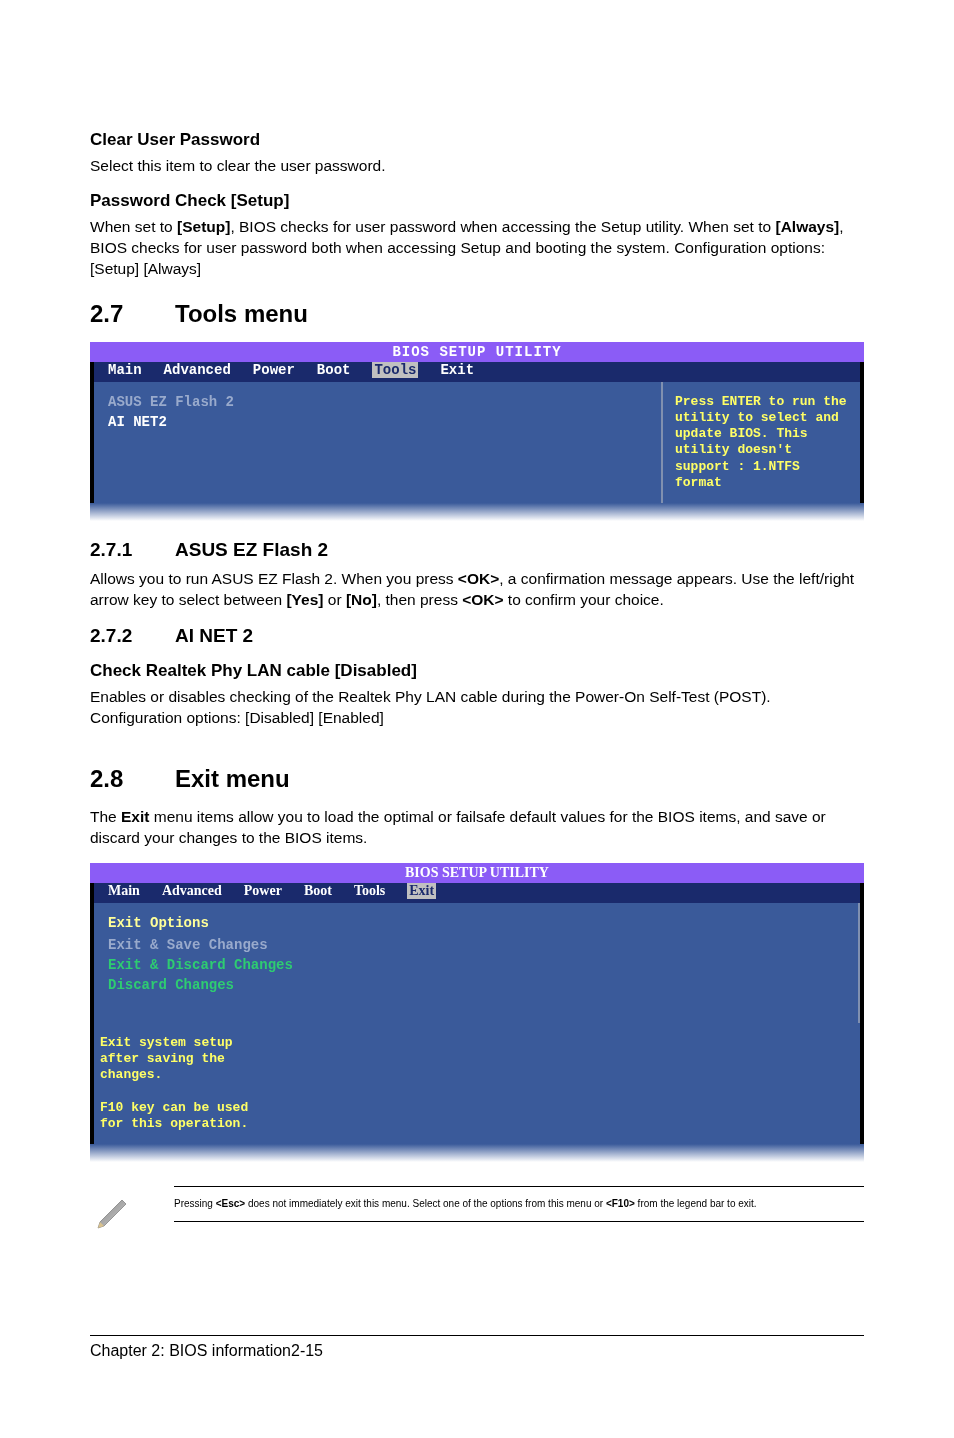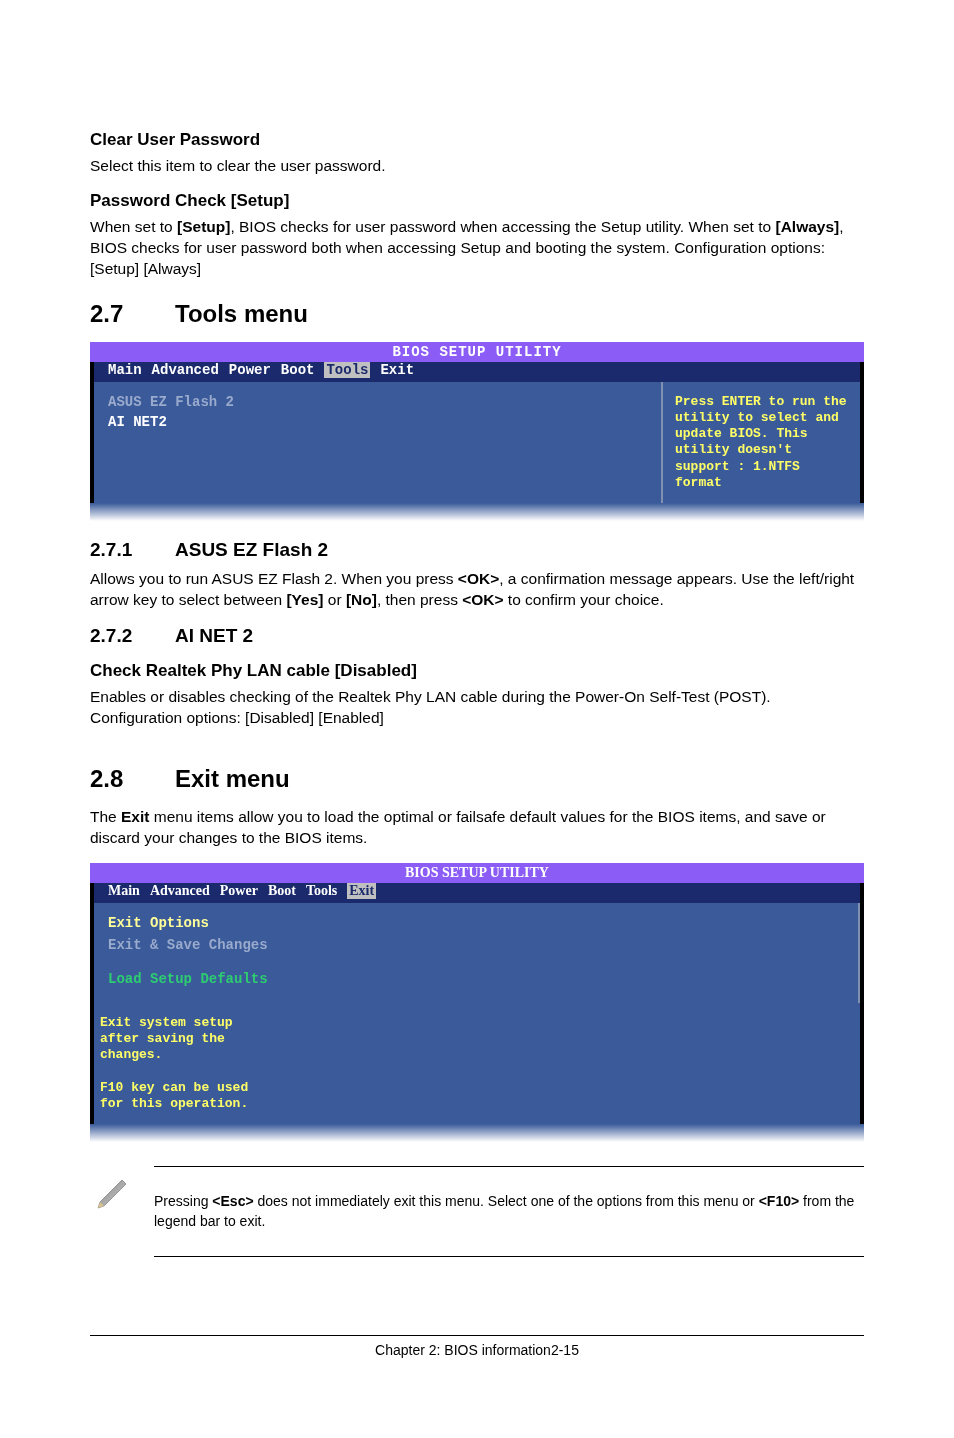--- a/index.html
+++ b/index.html
@@ -68,21 +68,21 @@
   .bios-title-center {
     text-align: center;
     color: #fff;
     font-weight: bold;
     letter-spacing: 1px;
   }
   .bios-tabs {
     background: #1a2a6c;
     display: flex;
     padding: 0 14px 4px 14px;
-    gap: 10px;
+    gap: 22px;
     border-left: 4px solid #000;
     border-right: 4px solid #000;
   }
   .bios-tab {
     color: #fff;
   }
   .bios-tab.active {
     background: #c0c0c0;
     color: #1a2a6c;
     padding: 0 2px;
@@ -135,32 +135,33 @@
     margin-top: 24px;
     padding: 0 0 0 4px;
   }
   .note-icon {
     flex-shrink: 0;
     margin-top: 4px;
   }
   .note-text {
     border-top: 1px solid #000;
     border-bottom: 1px solid #000;
-    padding: 25px 0;
-    font-size: 14px;
+    padding: 10px 0;
+    font-size: 10px;
     line-height: 1.4;
     flex: 1;
+    margin-left: 20px;
   }
   .footer {
     border-top: 1px solid #000;
-    margin-top: 78px;
+    margin-top: 101px;
     padding-top: 6px;
     display: flex;
-    justify-content: center;
-    font-size: 14px;
+    justify-content: flex-start;
+    font-size: 16px;
   }
 </style>
 </head>
 <body>
 
 <div class="heading-bold">Clear User Password</div>
 <div class="body-text">Select this item to clear the user password.</div>
 
 <div class="heading-bold">Password Check [Setup]</div>
 <div class="body-text">
@@ -223,22 +224,23 @@
     <span class="bios-tab">Advanced</span>
     <span class="bios-tab">Power</span>
     <span class="bios-tab">Boot</span>
     <span class="bios-tab">Tools</span>
     <span class="bios-tab active">Exit</span>
   </div>
   <div class="bios-body" style="min-height:130px;flex-direction:column;">
     <div class="bios-left">
       <div class="bios-section-label">Exit Options</div>
       <div class="bios-item faded">Exit &amp; Save Changes</div>
+      <div class="bios-item green">Exit &amp; Discard Changes</div>
+      <div class="bios-item green">Discard Changes</div>
       <div class="bios-item" style="height:10px;"></div>
-      <div class="bios-item green">Load Setup Defaults</div>
     </div>
     <div class="bios-right" style="white-space:pre-line;padding-left:6px;">Exit system setup after saving the changes.
 
 F10 key can be used for this operation.</div>
   </div>
   <div class="bios-bottom-fade"></div>
 </div>
 
 <div class="note-box">
   <div class="note-icon">

